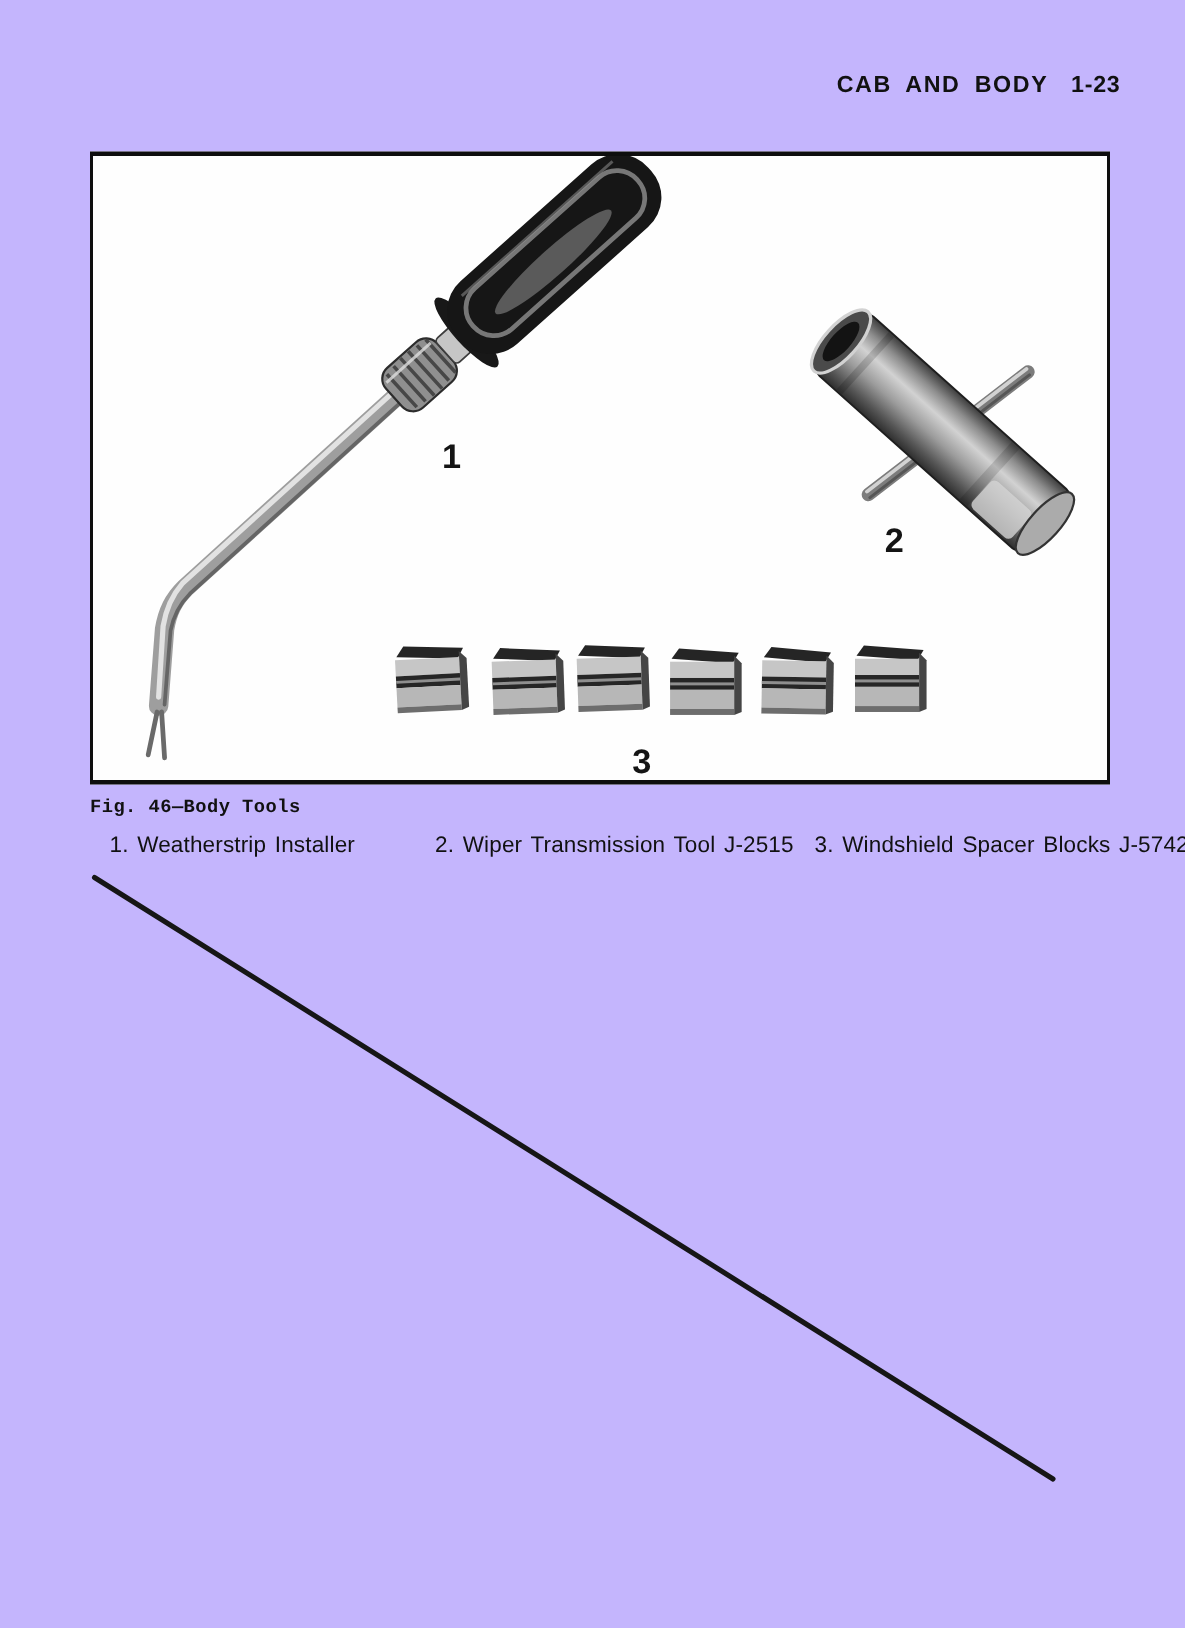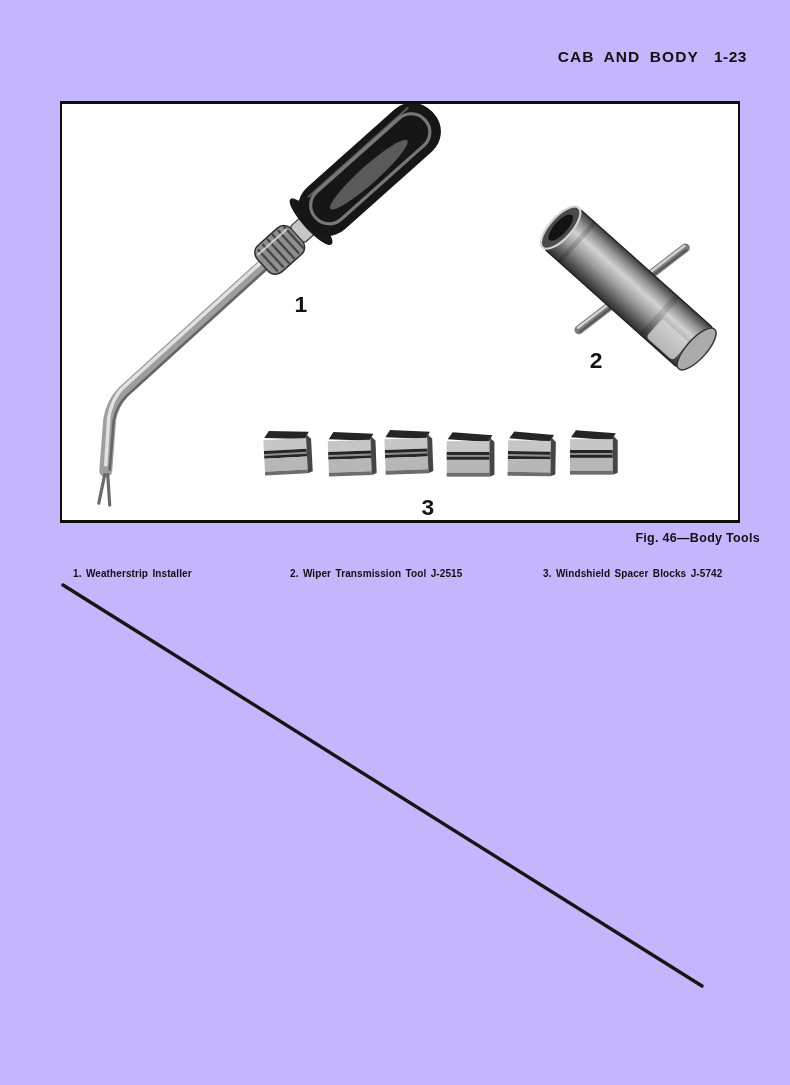--- a/index.html
+++ b/index.html
@@ -20,25 +20,25 @@
   .header .pageno{margin-left:15px;letter-spacing:.5px;}
   .figure-box{
     position:absolute;left:60px;top:101px;width:680px;height:422px;
     box-sizing:border-box;border:3px solid #0e0e0e;
     border-left-width:2.5px;border-right-width:2.5px;
     background:#fefefe;
   }
   .figure-box svg{display:block;width:100%;height:100%;}
   .caption{
     position:absolute;left:60px;top:531px;width:700px;
-    text-align:right;font-size:12.5px;font-weight:700;letter-spacing:.3px;
+    text-align:left;font-size:12.5px;font-weight:700;letter-spacing:.3px;font-family:Liberation Mono, monospace;
   }
   .legend-item{
-    position:absolute;top:568px;
-    font-size:10px;font-weight:700;letter-spacing:.1px;word-spacing:1.5px;
+    position:absolute;top:555px;
+    font-size:15px;font-weight:400;letter-spacing:.1px;word-spacing:1.5px;
     white-space:nowrap;
   }
   .legend-1{left:73px;}
   .legend-2{left:290px;}
   .legend-3{left:543px;}
   .diag-svg{position:absolute;left:0;top:0;width:790px;height:1085px;pointer-events:none;}
   svg text.callout{
     font-family:"Liberation Sans",sans-serif;
     font-weight:700;font-size:23px;fill:#141414;
   }

